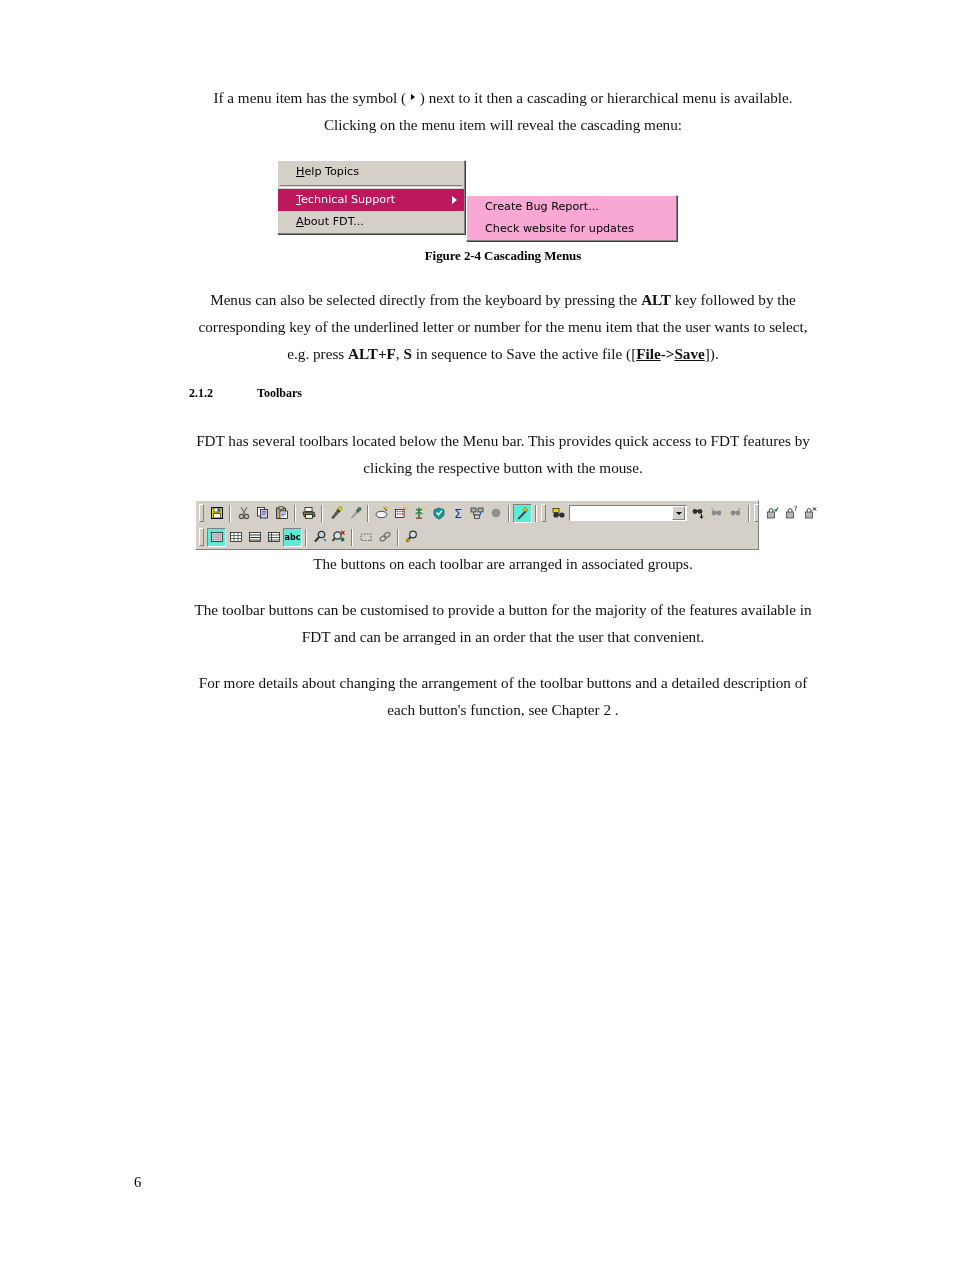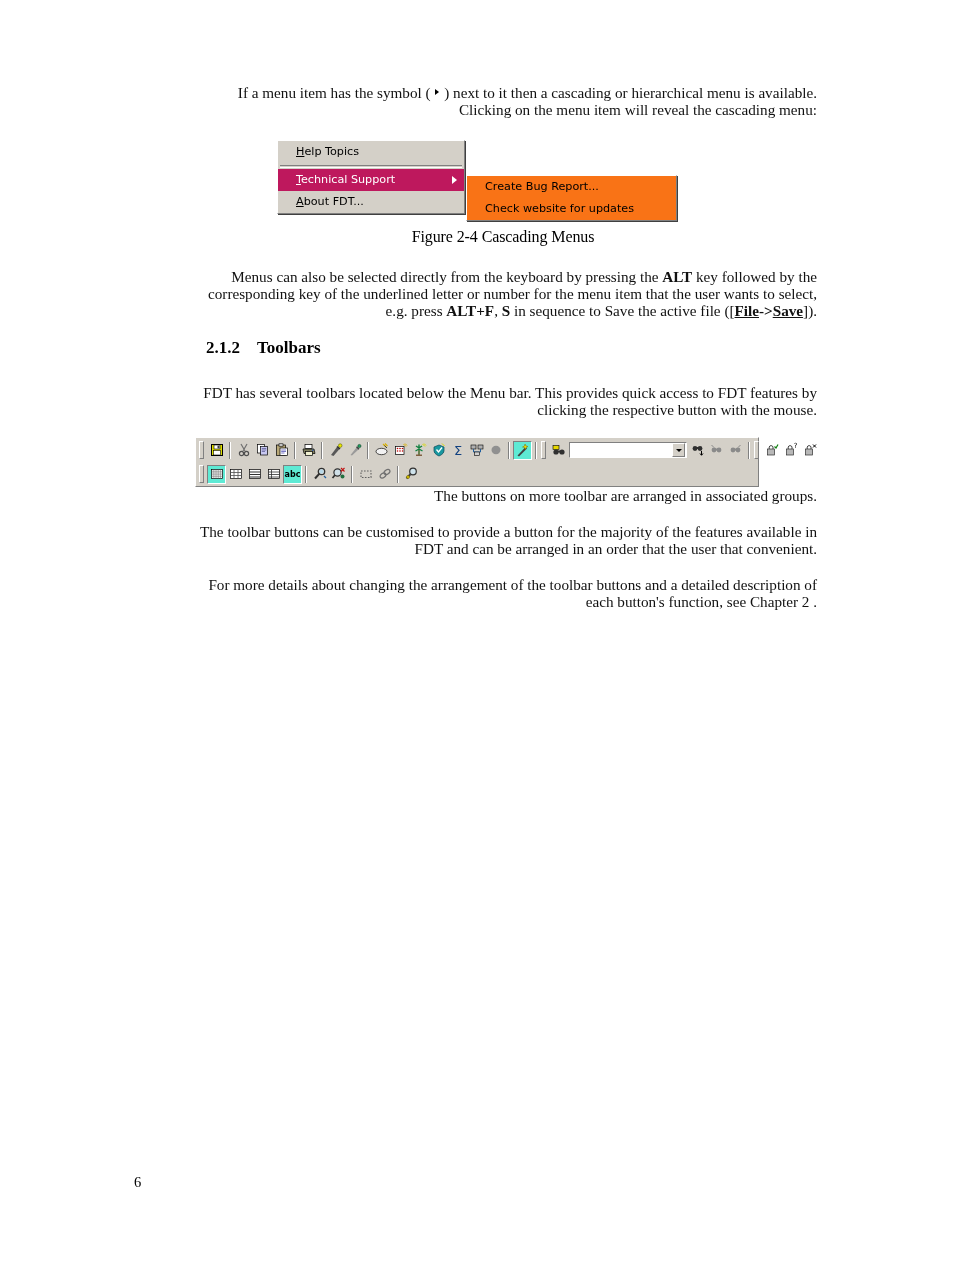--- a/index.html
+++ b/index.html
@@ -25,40 +25,39 @@
 
   .content {
     position: absolute;
     left: 189px;
     top: 84px;
     width: 628px;
   }
 
   p.body-text {
     font-size: 15.2px;
-    line-height: 17px;
+    line-height: 27px;
     margin: 0 0 19px 0;
-    text-align: right;
+    text-align: center;
     color: #111;
   }
 
   .fig-caption {
-    font-size: 16px;
-    font-weight: normal;
+    font-size: 13px;
+    font-weight: bold;
     text-align: center;
     margin: 6px 0 22px 0;
     letter-spacing: -0.1px;
   }
 
   h3.section-heading {
-    font-size: 17px;
+    font-size: 12px;
     font-weight: bold;
     margin: 0 0 26px 0;
     display: flex;
-    text-align: center;
   }
   h3.section-heading .sec-num {
     width: 68px;
     flex: 0 0 68px;
   }
 
   b { font-weight: bold; }
   u { text-decoration: underline; }
 
   
@@ -78,21 +77,21 @@
     border-right: 1px solid #808080;
     border-bottom: 1px solid #808080;
     box-shadow: 1px 1px 0 #404040;
     box-sizing: border-box;
   }
   .menu-sub {
     position: absolute;
     left: 277px;
     top: 35px;
     width: 211px;
-    background: #f97316;
+    background: #f9a8d4;
     border-top: 1px solid #ffffff;
     border-left: 1px solid #ffffff;
     border-right: 1px solid #808080;
     border-bottom: 1px solid #808080;
     box-shadow: 1px 1px 0 #404040;
     box-sizing: border-box;
   }
   .menu-item {
     font-family: "DejaVu Sans", "Liberation Sans", sans-serif;
     font-size: 11.2px;
@@ -586,21 +585,21 @@
             <circle cx="4" cy="11" r="1.5" fill="#d8c800" stroke="#705c00" stroke-width="0.6"></circle>
           </svg>
         </div>
 
         <div class="tb-spacer"></div>
       </div>
 
     </div>
 
 
-    <p class="body-text">The buttons on more toolbar are arranged in associated groups.</p>
+    <p class="body-text">The buttons on each toolbar are arranged in associated groups.</p>
 
 
     <p class="body-text">The toolbar buttons can be customised to provide a button for the majority of the features available in FDT and can be arranged in an order that the user that convenient.</p>
 
     <p class="body-text">For more details about changing the arrangement of the toolbar buttons and a detailed description of each button's function, see Chapter 2 .</p>
 
   </div>
 
   <div class="page-number">6</div>
 </div>

